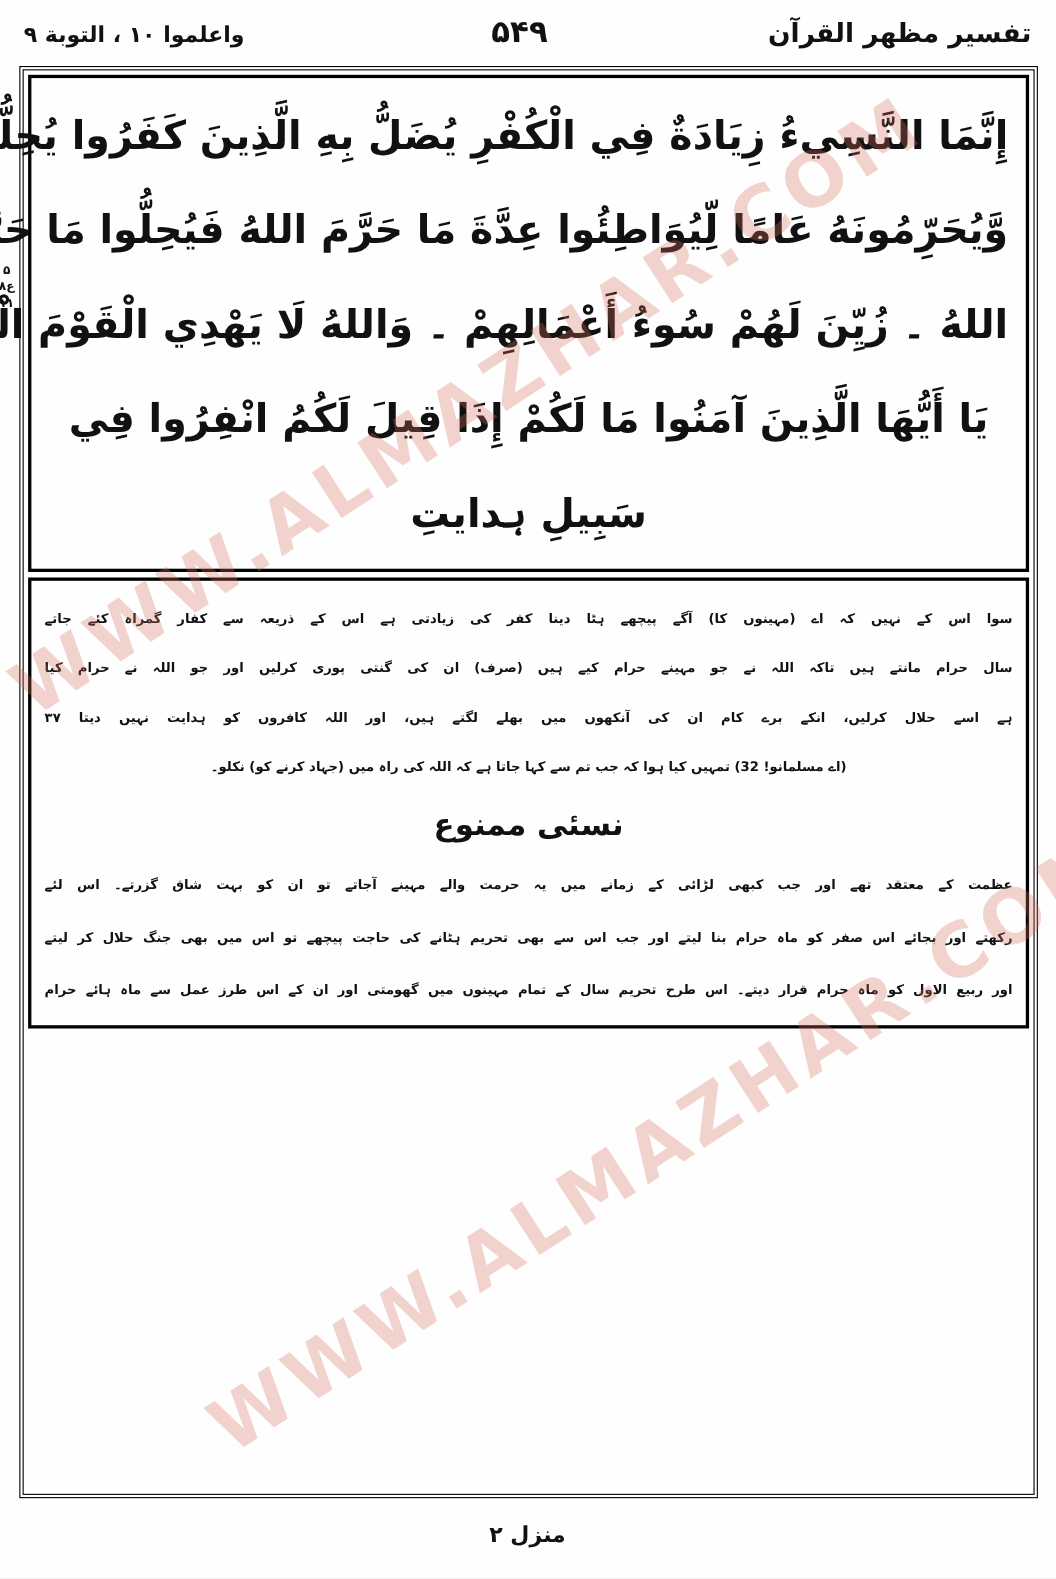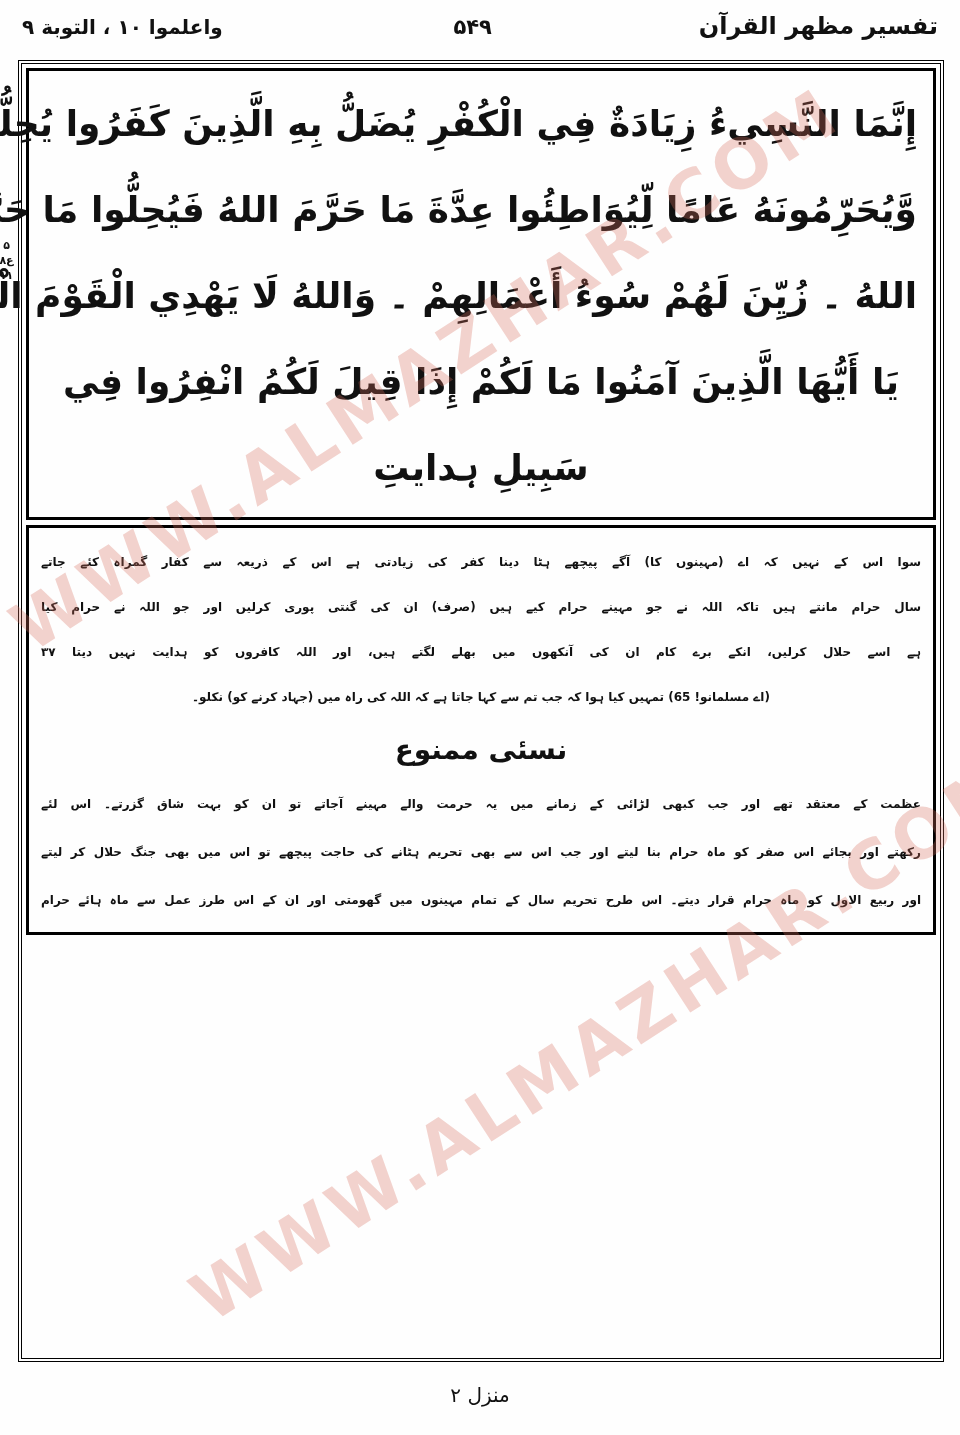--- a/index.html
+++ b/index.html
@@ -12,21 +12,21 @@
     font-family:"DejaVu Sans",sans-serif;
     direction:rtl;
     overflow:hidden;
   }
   
   .header{
     position:absolute;top:12px;right:22px;left:22px;
     display:flex;justify-content:space-between;align-items:baseline;
   }
   .book-title{font-size:24px;font-weight:800;text-align:right;}
-  .page-number{font-size:21px;font-weight:700;transform:translateX(12px);}
+  .page-number{font-size:28px;font-weight:700;transform:translateX(12px);}
   .section-ref{font-size:20px;font-weight:700;}
   
   .frame{
     position:absolute;top:60px;right:16px;
     width:926px;height:1302px;
     box-sizing:border-box;
     border:4px double #000;
     padding:4px;
     background:transparent;
   }
@@ -61,21 +61,21 @@
   .tline.center{text-align:center;text-align-last:center;}
   .heading{
     font-size:28px;font-weight:800;
     text-align:center;
     line-height:56px;
     margin:2px 0;
   }
   
   .footer{
     position:absolute;bottom:28px;left:0;right:0;
-    text-align:center;font-size:20px;font-weight:400;
+    text-align:center;font-size:20px;font-weight:700;
   }
   
   .margin-marker{
     position:absolute;top:240px;right:946px;left:0;
     width:15px;
     display:flex;flex-direction:column;align-items:center;gap:3px;
     font-size:11px;font-weight:700;line-height:1.1;
   }
   
   .wm{
@@ -122,21 +122,21 @@
         
       </div>
       <div class="qline center">يَا أَيُّهَا الَّذِينَ آمَنُوا مَا لَكُمْ إِذَا قِيلَ لَكُمُ انْفِرُوا فِي سَبِيلِ ہدایتِ</div>
     </div>
 
     <div class="text-box">
 
       <div class="tline">سوا اس کے نہیں کہ اے (مہینوں کا) آگے پیچھے ہٹا دینا کفر کی زیادتی ہے اس کے ذریعہ سے کفار گمراہ کئے جاتے</div>
       <div class="tline">سال حرام مانتے ہیں تاکہ اللہ نے جو مہینے حرام کیے ہیں (صرف) ان کی گنتی پوری کرلیں اور جو اللہ نے حرام کیا</div>
       <div class="tline">ہے اسے حلال کرلیں، انکے برے کام ان کی آنکھوں میں بھلے لگتے ہیں، اور اللہ کافروں کو ہدایت نہیں دیتا ۳۷</div>
-      <div class="tline center">(اے مسلمانو! 65) تمہیں کیا ہوا کہ جب تم سے کہا جاتا ہے کہ اللہ کی راہ میں (جہاد کرنے کو) نکلو۔</div>
+      <div class="tline center">(اے مسلمانو! 32) تمہیں کیا ہوا کہ جب تم سے کہا جاتا ہے کہ اللہ کی راہ میں (جہاد کرنے کو) نکلو۔</div>
 
       <div class="heading">نسئی ممنوع</div>
 
       <div class="cline">عظمت کے معتقد تھے اور جب کبھی لڑائی کے زمانے میں یہ حرمت والے مہینے آجاتے تو ان کو بہت شاق گزرتے۔ اس لئے</div>
       <div class="cline">رکھتے اور بجائے اس صفر کو ماہ حرام بنا لیتے اور جب اس سے بھی تحریم ہٹانے کی حاجت پیچھے تو اس میں بھی جنگ حلال کر لیتے</div>
       <div class="cline">اور ربیع الاول کو ماہ حرام قرار دیتے۔ اس طرح تحریم سال کے تمام مہینوں میں گھومتی اور ان کے اس طرز عمل سے ماہ ہائے حرام</div>
 
     </div>
   </div>
 

